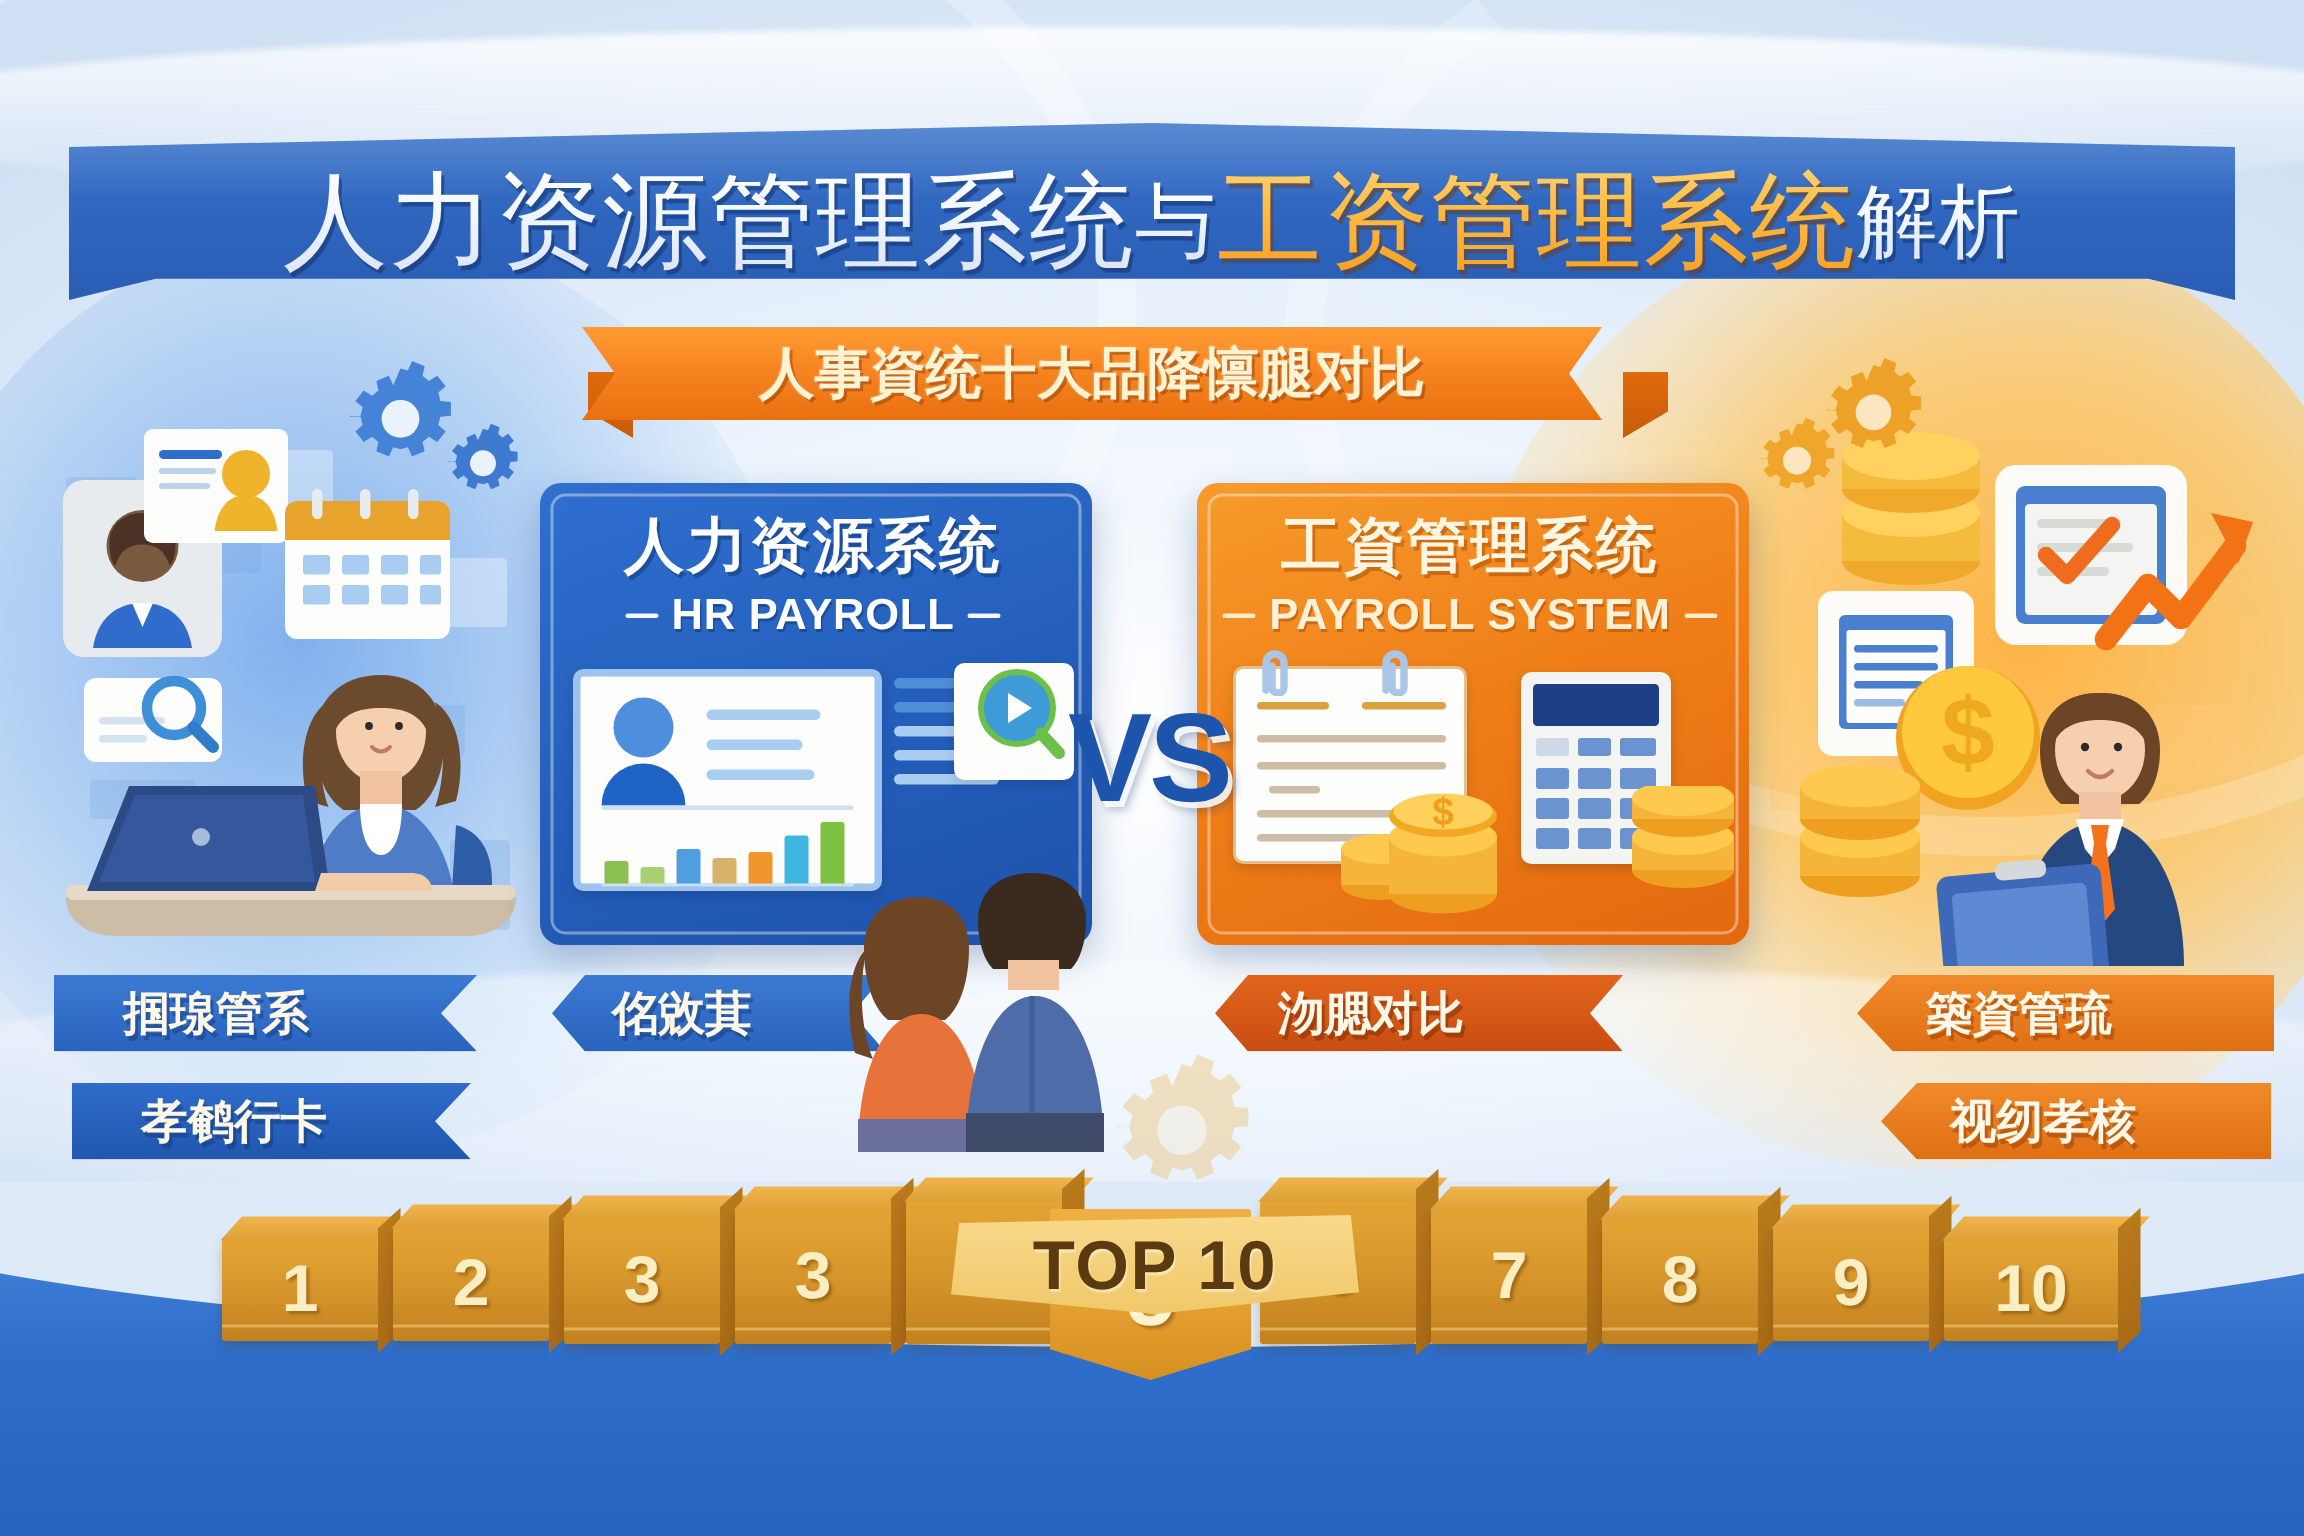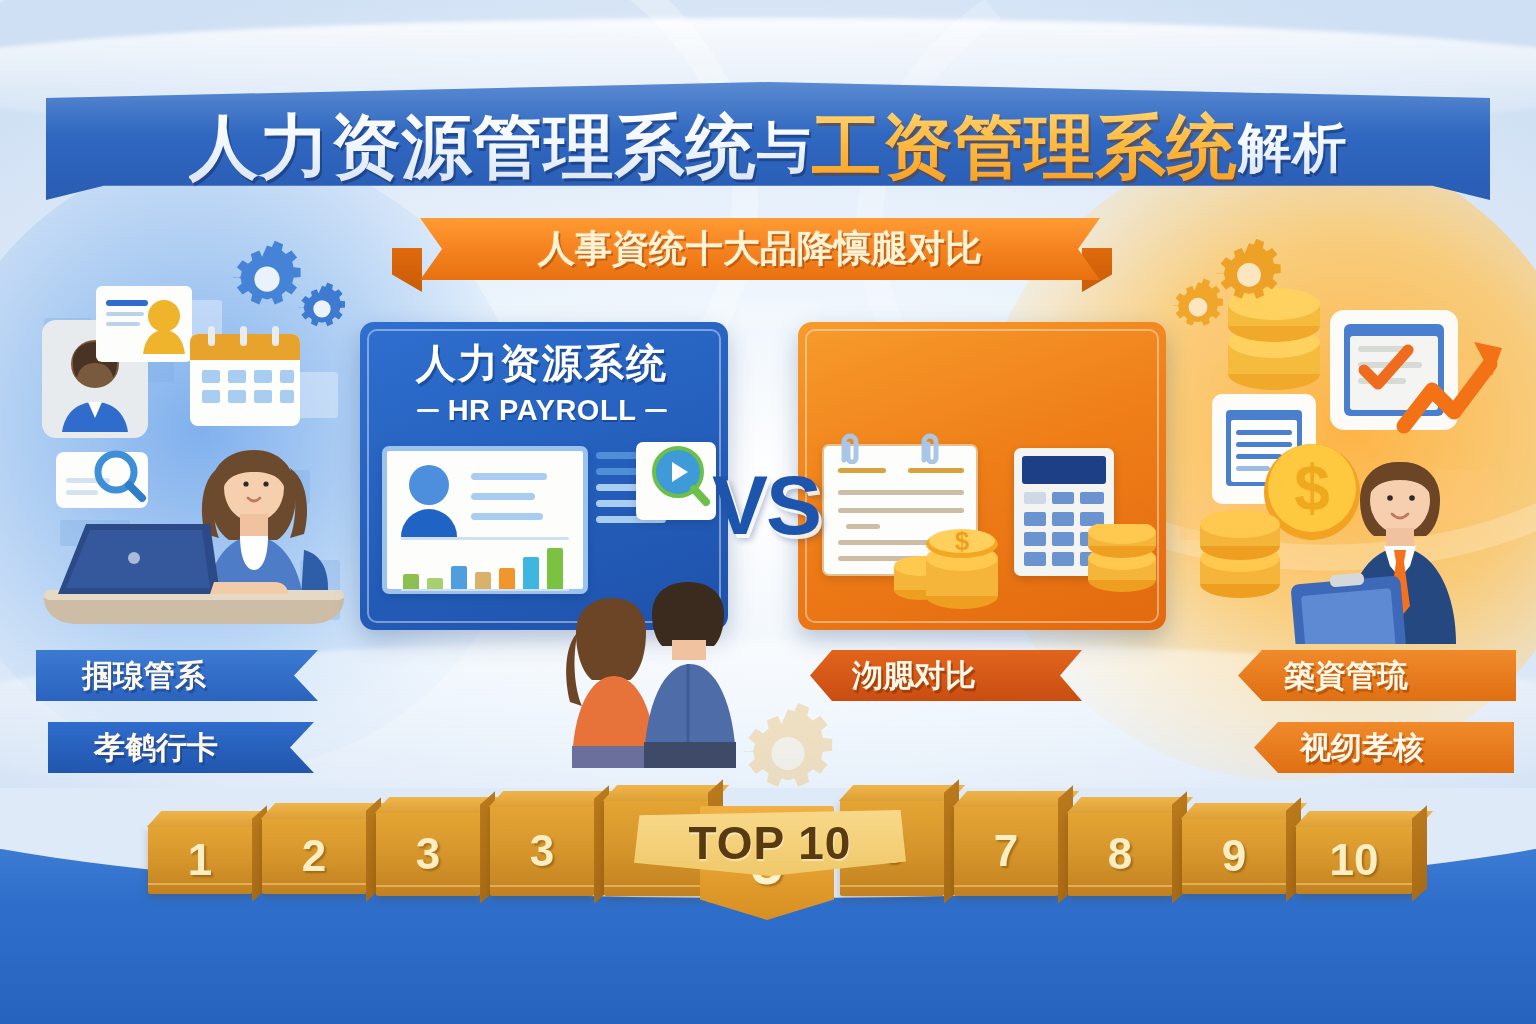--- a/index.html
+++ b/index.html
@@ -57,39 +57,39 @@
     clip-path:polygon(0 16px, 50% 0, 100% 16px, 100% 100%, 96% 88%, 4% 88%, 0 100%);
     box-shadow:0 5px 14px rgba(30,70,140,.28);
   }
   .title-banner:after{
     content:""; position:absolute; inset:0;
     background:linear-gradient(180deg,rgba(255,255,255,.16),rgba(255,255,255,0) 45%);
   }
   .title-text{
     position:absolute; left:0; right:0; top:96px; height:104px;
     display:flex; align-items:center; justify-content:center;
-    font-size:70px; font-weight:bold; letter-spacing:1px; white-space:nowrap;
+    font-size:70px; font-weight:normal; letter-spacing:1px; white-space:nowrap;
     z-index:6;
   }
   .t-white{
     background:linear-gradient(180deg,#ffffff 0%,#f3f8ff 42%,#dfe9f8 78%,#f7d9cf 100%);
     -webkit-background-clip:text; background-clip:text; color:transparent;
     -webkit-text-stroke:0px transparent;
     filter:drop-shadow(2px 3px 0 rgba(18,50,110,.55));
   }
   .t-small{ font-size:54px; }
   .t-gold{
     background:linear-gradient(180deg,#ffd97a 0%,#ffb93f 45%,#f79a1c 100%);
     -webkit-background-clip:text; background-clip:text; color:transparent;
     filter:drop-shadow(2px 3px 0 rgba(120,55,0,.45));
   }
 
   
   .ribbon{
-    position:absolute; left:420px; top:218px; width:680px; height:62px;
+    position:absolute; left:388px; top:218px; width:680px; height:62px;
     background:linear-gradient(180deg,#ff9b33 0%,#f5821f 52%,#e8700f 100%);
     clip-path:polygon(0 0,100% 0,100% 100%,0 100%, 22px 50%);
     box-shadow:0 4px 10px rgba(180,80,10,.28);
     z-index:7;
   }
   .ribbon.flip{ clip-path:polygon(0 0,100% 0,calc(100% - 22px) 50%,100% 100%,0 100%, 22px 50%); }
   .ribbon-text{
     position:absolute; inset:0; display:flex; align-items:center; justify-content:center;
     font-size:37px; font-weight:bold; white-space:nowrap;
     color:#fff3d2;
@@ -498,20 +498,28 @@
           <circle cx="42" cy="30" r="24" fill="none" stroke="#6cc04a" stroke-width="4"></circle>
           <path d="M36 20l16 10-16 10z" fill="#fff"></path>
           <line x1="58" y1="47" x2="70" y2="60" stroke="#6cc04a" stroke-width="8" stroke-linecap="round"></line>
         </svg>
       </div>
     </div>
   </div>
 
   <div class="card pay">
     <div class="inner-border"></div>
+    <div class="card-head">
+      <div class="card-cn">工資管理系统</div>
+      <div class="card-en">
+        <i class="rule"></i>
+        <span>PAYROLL SYSTEM</span>
+        <i class="rule"></i>
+      </div>
+    </div>
     <div class="card-body">
 
       <div class="panel" style="left:6px;top:6px;width:156px;height:132px;border:2px solid #e3c08c;">
         <div class="slip-line" style="left:14px;top:22px;width:48px;background:#d8a23e;"></div>
         <div class="slip-line" style="left:84px;top:22px;width:56px;background:#d8a23e;"></div>
         <div class="slip-line" style="left:14px;top:44px;width:126px;"></div>
         <div class="slip-line" style="left:14px;top:62px;width:126px;"></div>
         <div class="slip-line" style="left:22px;top:78px;width:34px;"></div>
         <div class="slip-line" style="left:14px;top:94px;width:126px;"></div>
         <div class="slip-line" style="left:14px;top:110px;width:100px;"></div>
@@ -580,20 +588,23 @@
       </g>
     </svg>
   </div>
 
   <div class="sbanner blue notch-r" style="left:36px;top:650px;width:282px;">
     <span>掴瑔管系</span>
   </div>
   <div class="sbanner blue2 notch-r" style="left:48px;top:722px;width:266px;">
     <span>孝鹌行卡</span>
   </div>
+  <div class="sbanner blue notch-both" style="left:368px;top:650px;width:222px;">
+    <span style="padding-left:40px;">佲敓萁</span>
+  </div>
   <div class="sbanner red notch-both" style="left:810px;top:650px;width:272px;">
     <span style="padding-left:42px;">沕腮对比</span>
   </div>
   <div class="sbanner orange notch-l" style="left:1238px;top:650px;width:278px;">
     <span>築資管琉</span>
   </div>
   <div class="sbanner orange notch-l" style="left:1254px;top:722px;width:260px;">
     <span>视纫孝核</span>
   </div>
 

